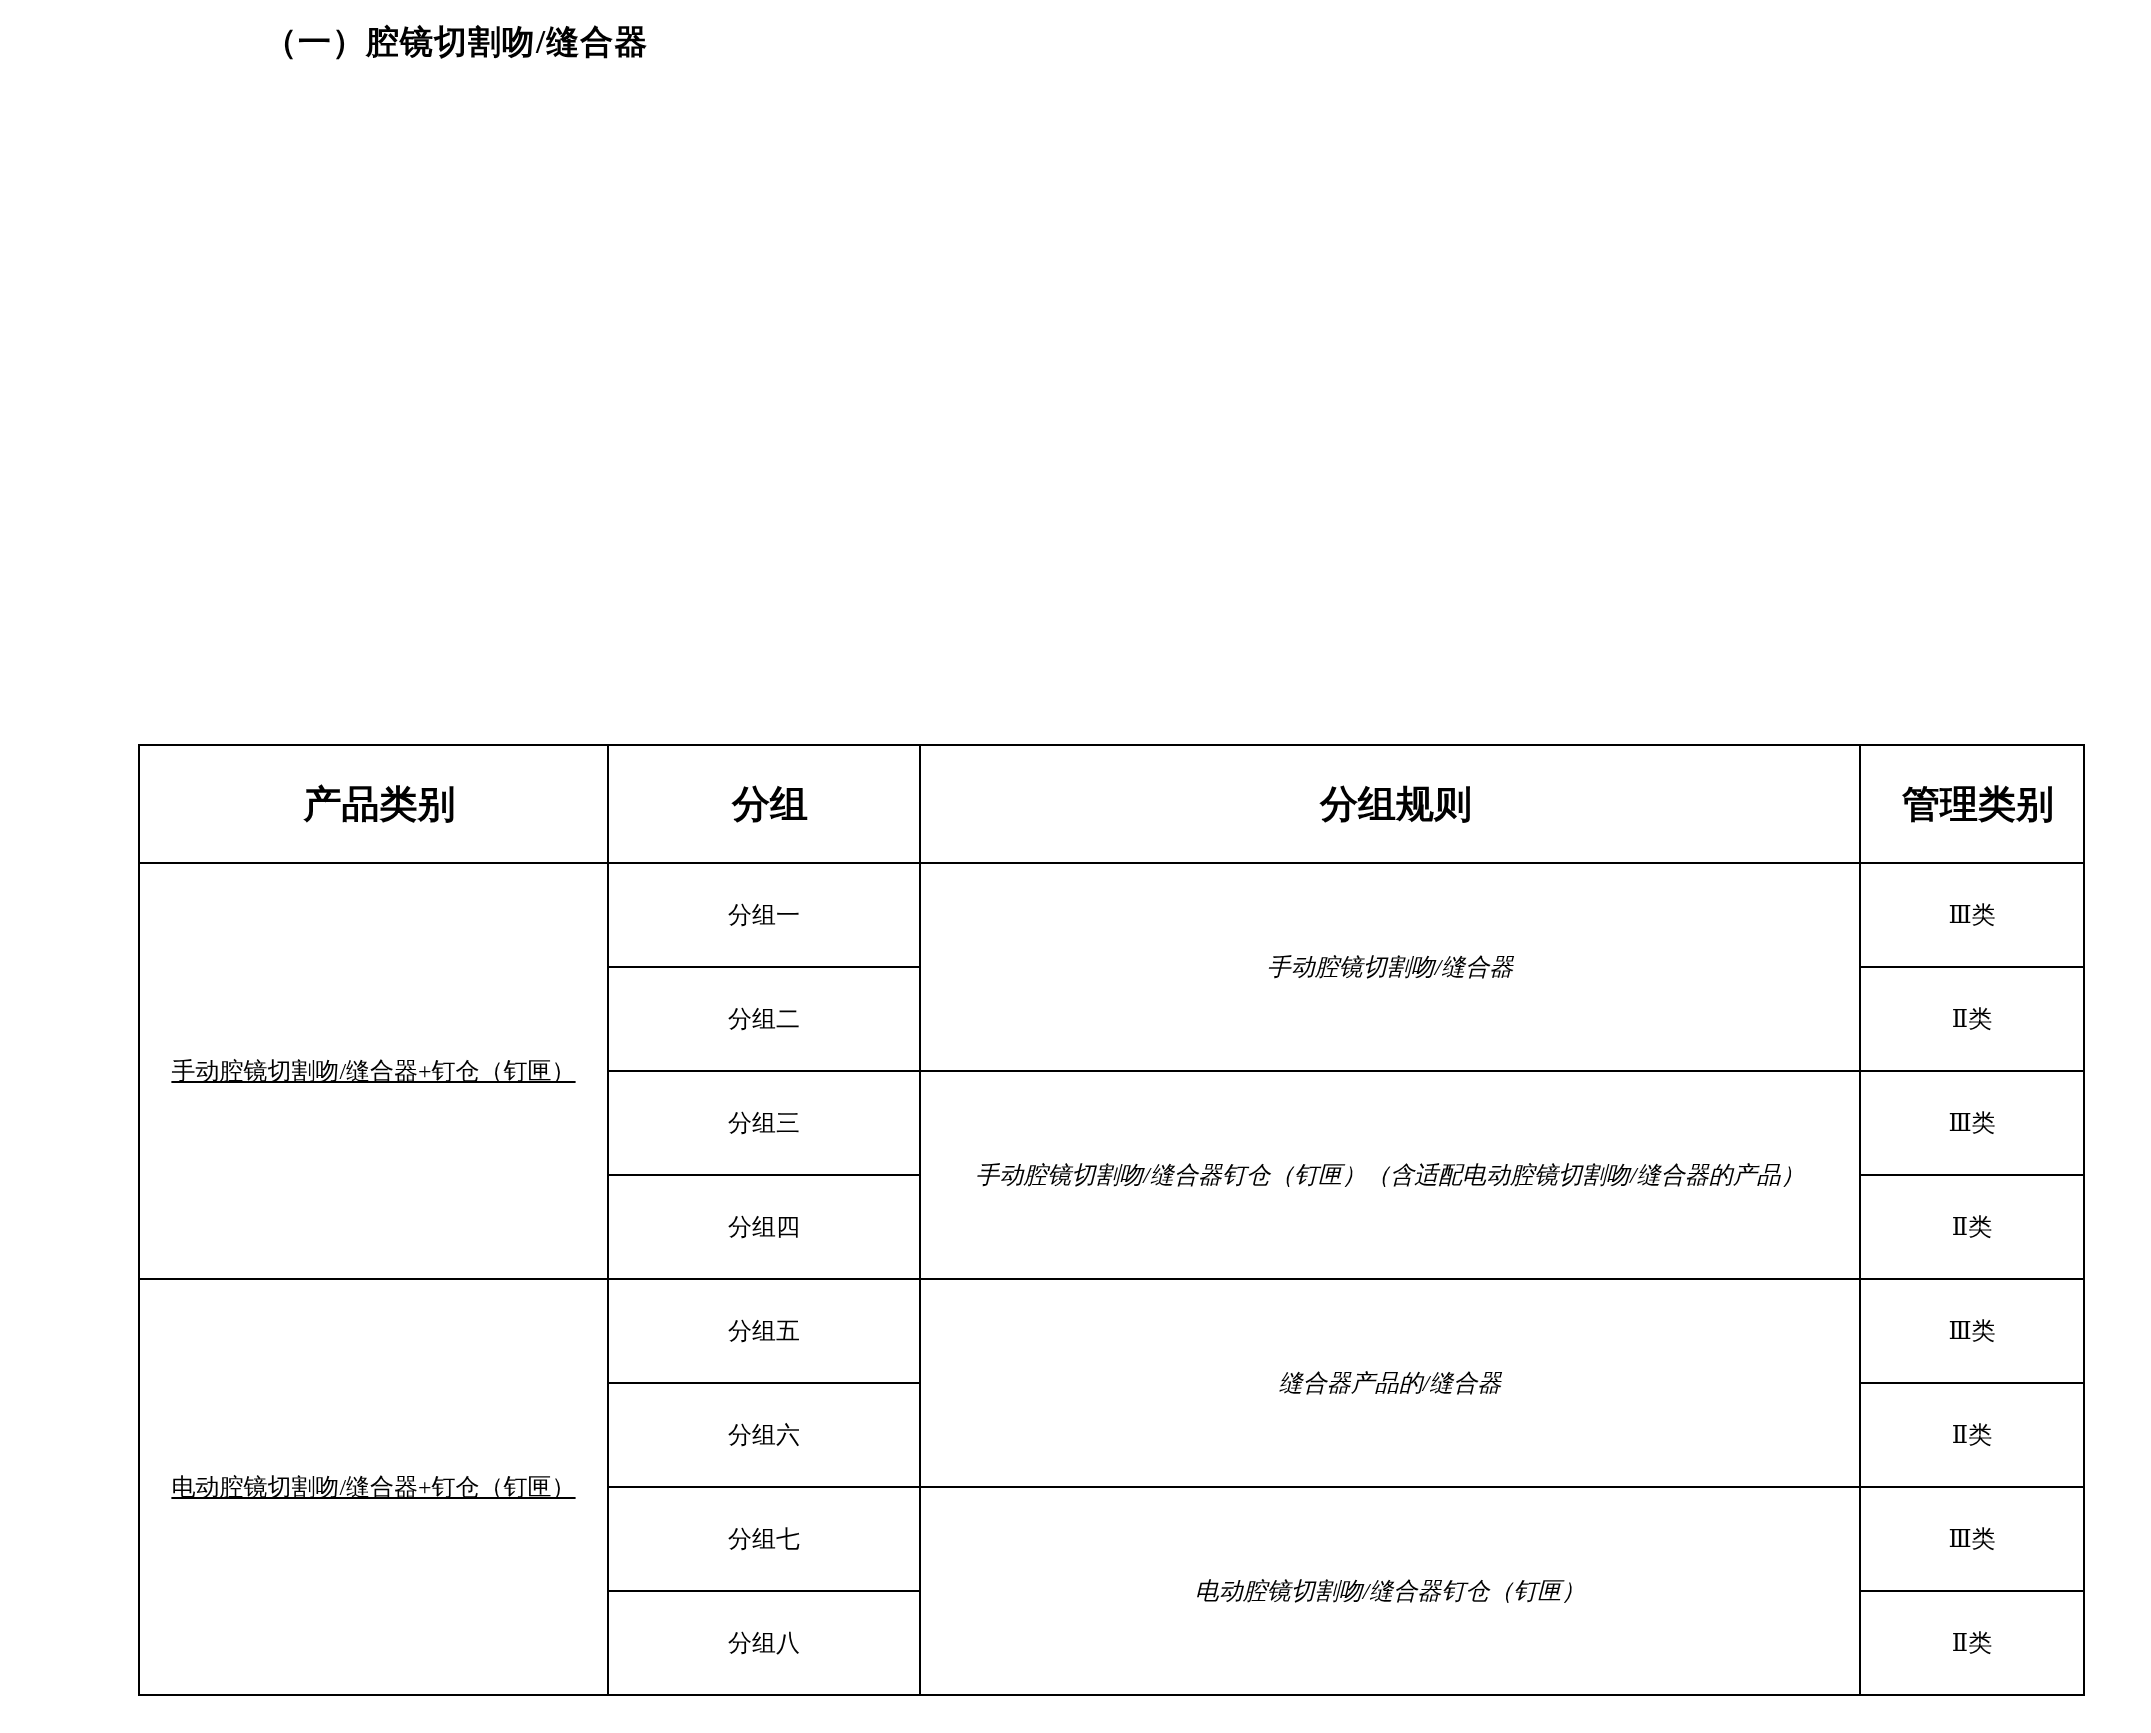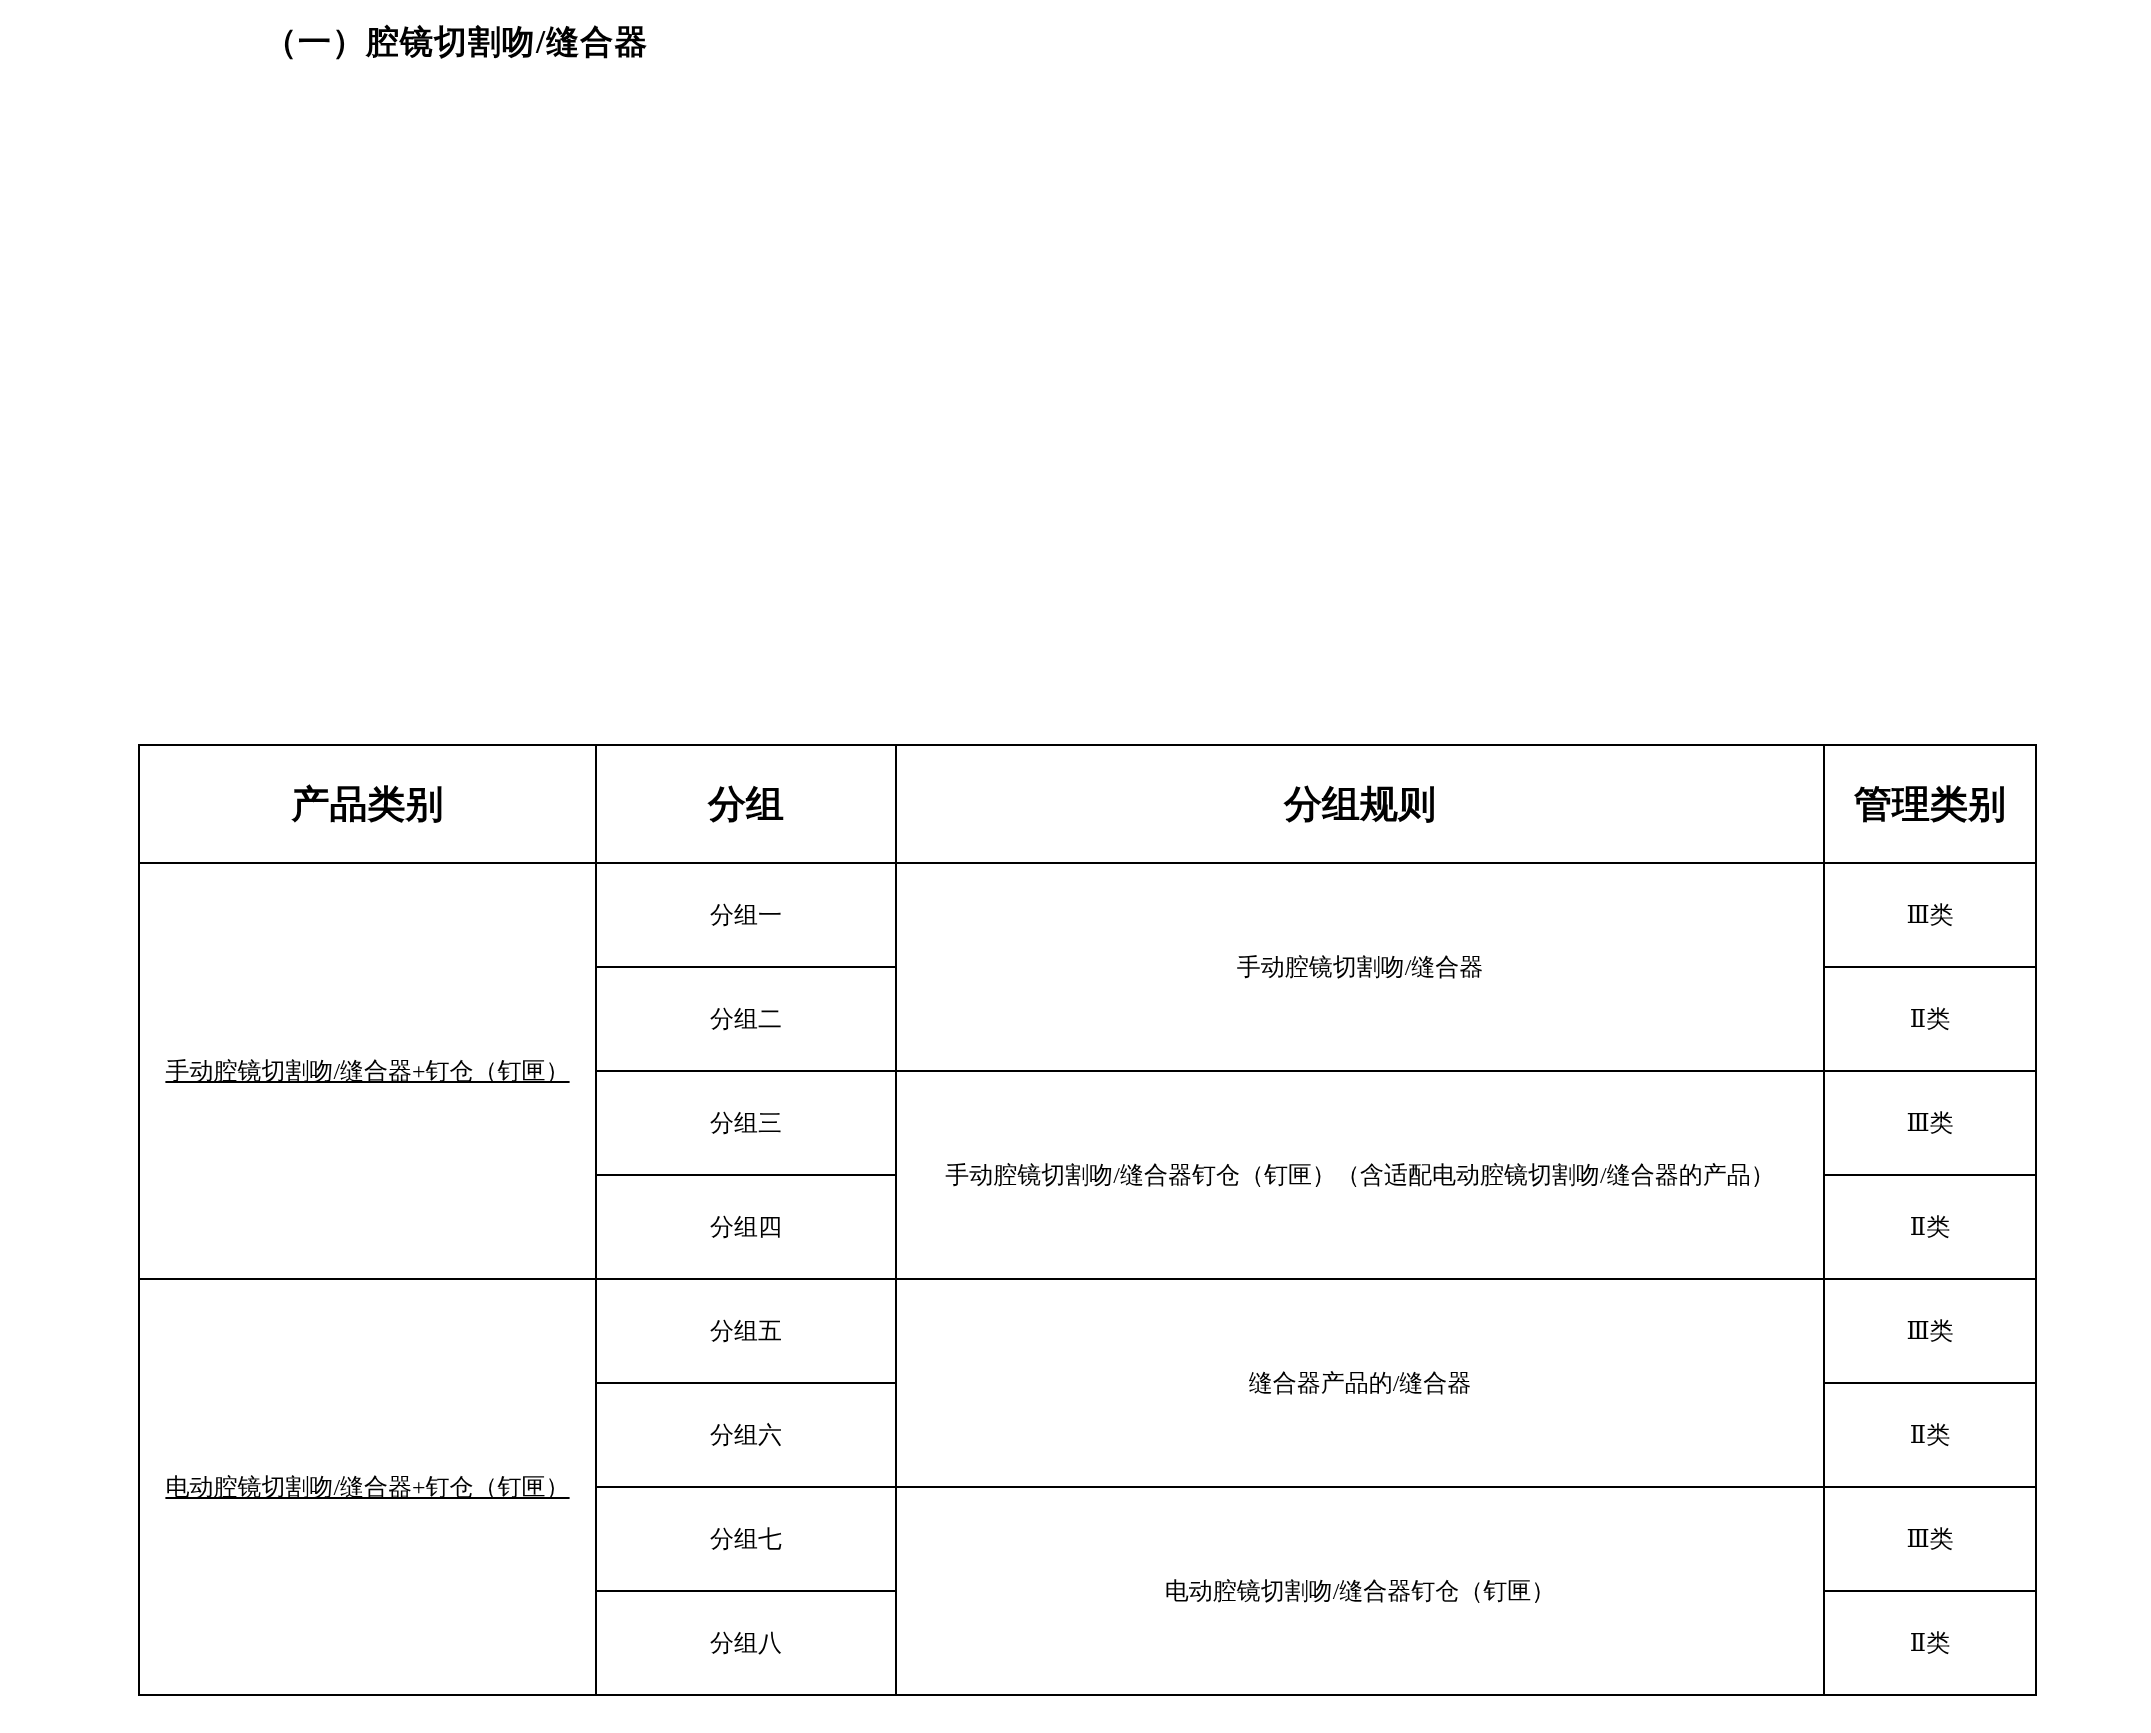--- a/index.html
+++ b/index.html
@@ -54,36 +54,38 @@
     text-align: center;
     vertical-align: middle;
     font-size: 24px;
     font-weight: normal;
     padding: 0;
   }
   table.grouping th {
     font-weight: bold;
     height: 116px;
     font-size: 38px;
+    padding-left: 12px;
   }
   table.grouping td {
     height: 102px;
   }
   .col-a { width: 455px; }
   .col-b { width: 298px; margin-left: 10px; }
   .col-c { width: 926px; margin-top: 42px; }
   .col-d { width: 210px; }
   .cat-cell {
     line-height: 56px;
     padding: 5.9px 29.6px;
     text-decoration: underline;
   }
   .rule-cell {
     line-height: 73px;
     padding: 5.9px 15.8px;
+    font-style: italic;
   }
 </style>
 </head>
 <body>
 
 <div class="page">
 
   <div class="heading">（一）腔镜切割吻/缝合器</div>
 
 

